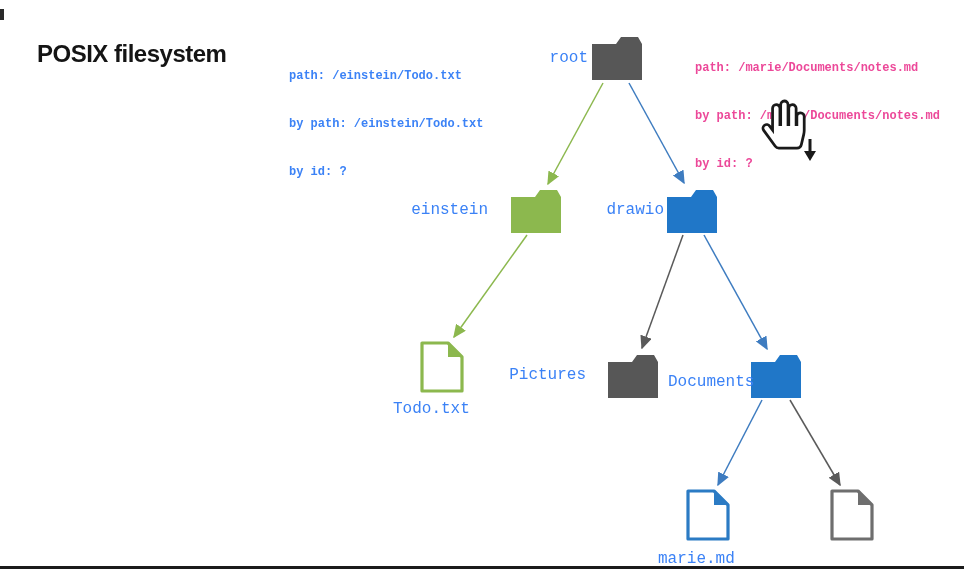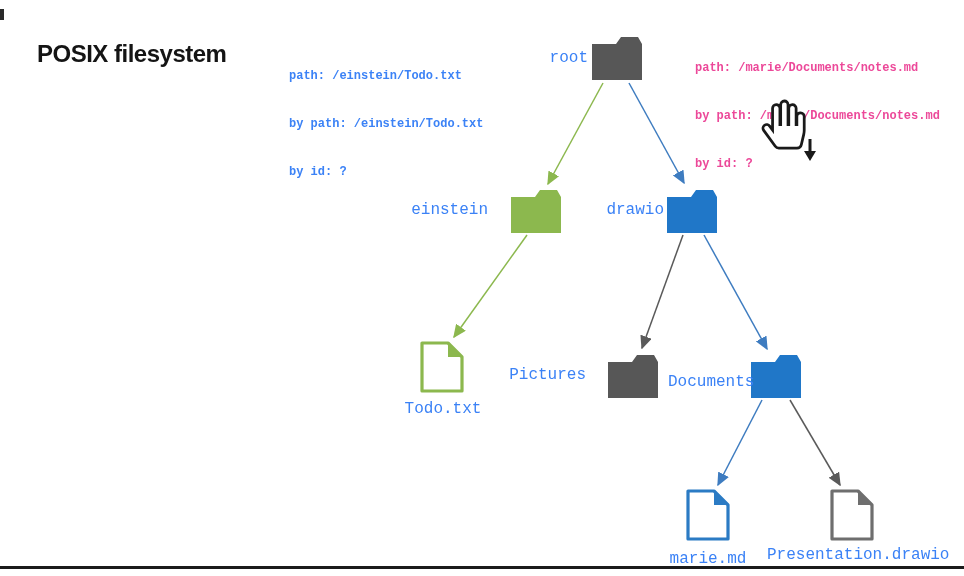--- a/index.html
+++ b/index.html
@@ -32,21 +32,21 @@
   #lookup-marie   { left: 695px; top: 28px; color: #ec4899; }
   .node { position: absolute; }
   .node-label {
     position: absolute;
     font-family: Liberation Mono, monospace;
     font-size: 16px;
     color: #3b82f6;
     white-space: nowrap;
   }
   .label-left  { text-align: right; }
-  .label-below { text-align: center; }
+  .label-below { }
   #edges, .node svg, #hand-cursor { display: block; }
   #edges {
     position: absolute;
     left: 0; top: 0;
     pointer-events: none;
   }
   #bottom-rule {
     position: absolute;
     left: 0; top: 566px;
     width: 964px; height: 3px;
@@ -152,21 +152,20 @@
     </svg>
   </div>
   <div class="node-label label-below" style="left:658px; top:550px; width:100px;">marie.md</div>
 
   <div class="node" style="left:830px; top:489px;">
     <svg width="44" height="52" viewBox="0 0 44 52">
       <path d="M2,2 H28 L42,16 V50 H2 Z" fill="#ffffff" stroke="#6e6e6e" stroke-width="3.2" stroke-linejoin="round"></path>
       <path d="M28,2 L42,16 H28 Z" fill="#6e6e6e"></path>
     </svg>
   </div>
-  <div class="node-label label-below" style="left:767px; top:546px; width:170px;">Presentation.drawio</div>
 
   <svg id="hand-cursor" width="66" height="66" viewBox="0 0 66 66">
     <g transform="translate(6,2) scale(0.092)">
       <path d="M408.781 128.007C386.356 127.578 368 146.36 368 168.79V256h-8V79.79c0-22.43-18.356-41.212-40.781-40.783C297.488 39.423 280 57.169 280 79v177h-8V40.79C272 18.36 253.644-.422 231.219.007 209.488.423 192 18.169 192 40v216h-8V80.79c0-22.43-18.356-41.212-40.781-40.783C121.488 40.423 104 58.169 104 80v235.992l-31.648-43.519c-12.993-17.866-38.009-21.817-55.877-8.823-17.865 12.994-21.815 38.01-8.822 55.877l125.601 172.705A48 48 0 0 0 172.073 512h197.59c22.274 0 41.622-15.324 46.724-37.006l26.508-112.66a192.011 192.011 0 0 0 5.104-43.975V168c.001-21.831-17.487-39.577-39.218-39.993z" fill="#ffffff" stroke="#1a1a1a" stroke-width="30"></path>
     </g>
     <line x1="53" y1="40" x2="53" y2="54" stroke="#1a1a1a" stroke-width="3"></line>
     <path d="M47,52 H59 L53,62 Z" fill="#1a1a1a"></path>
   </svg>
 
   <div id="bottom-rule"></div>

